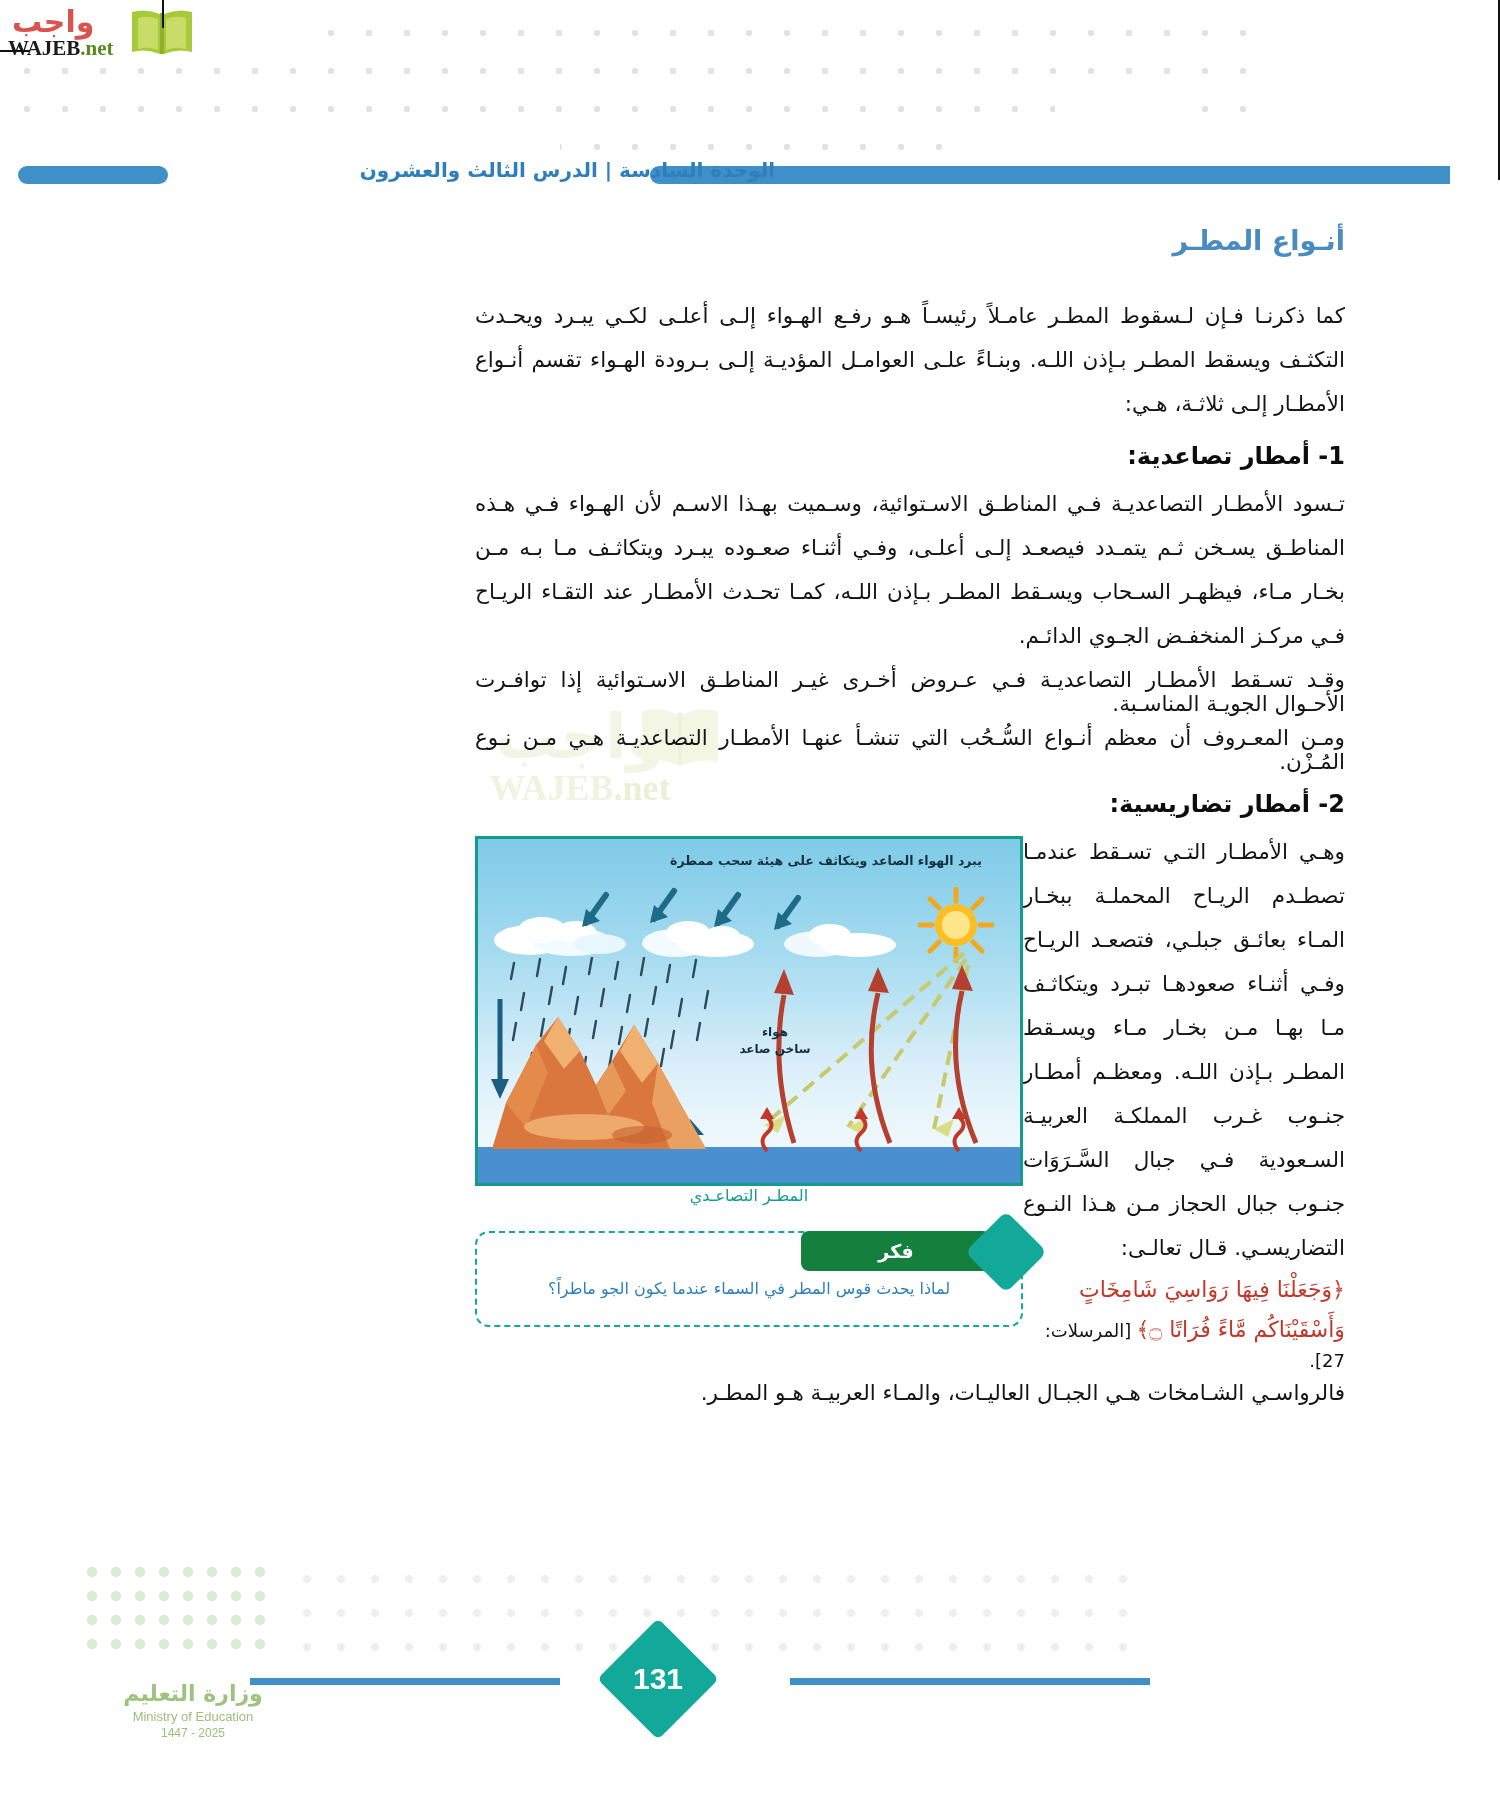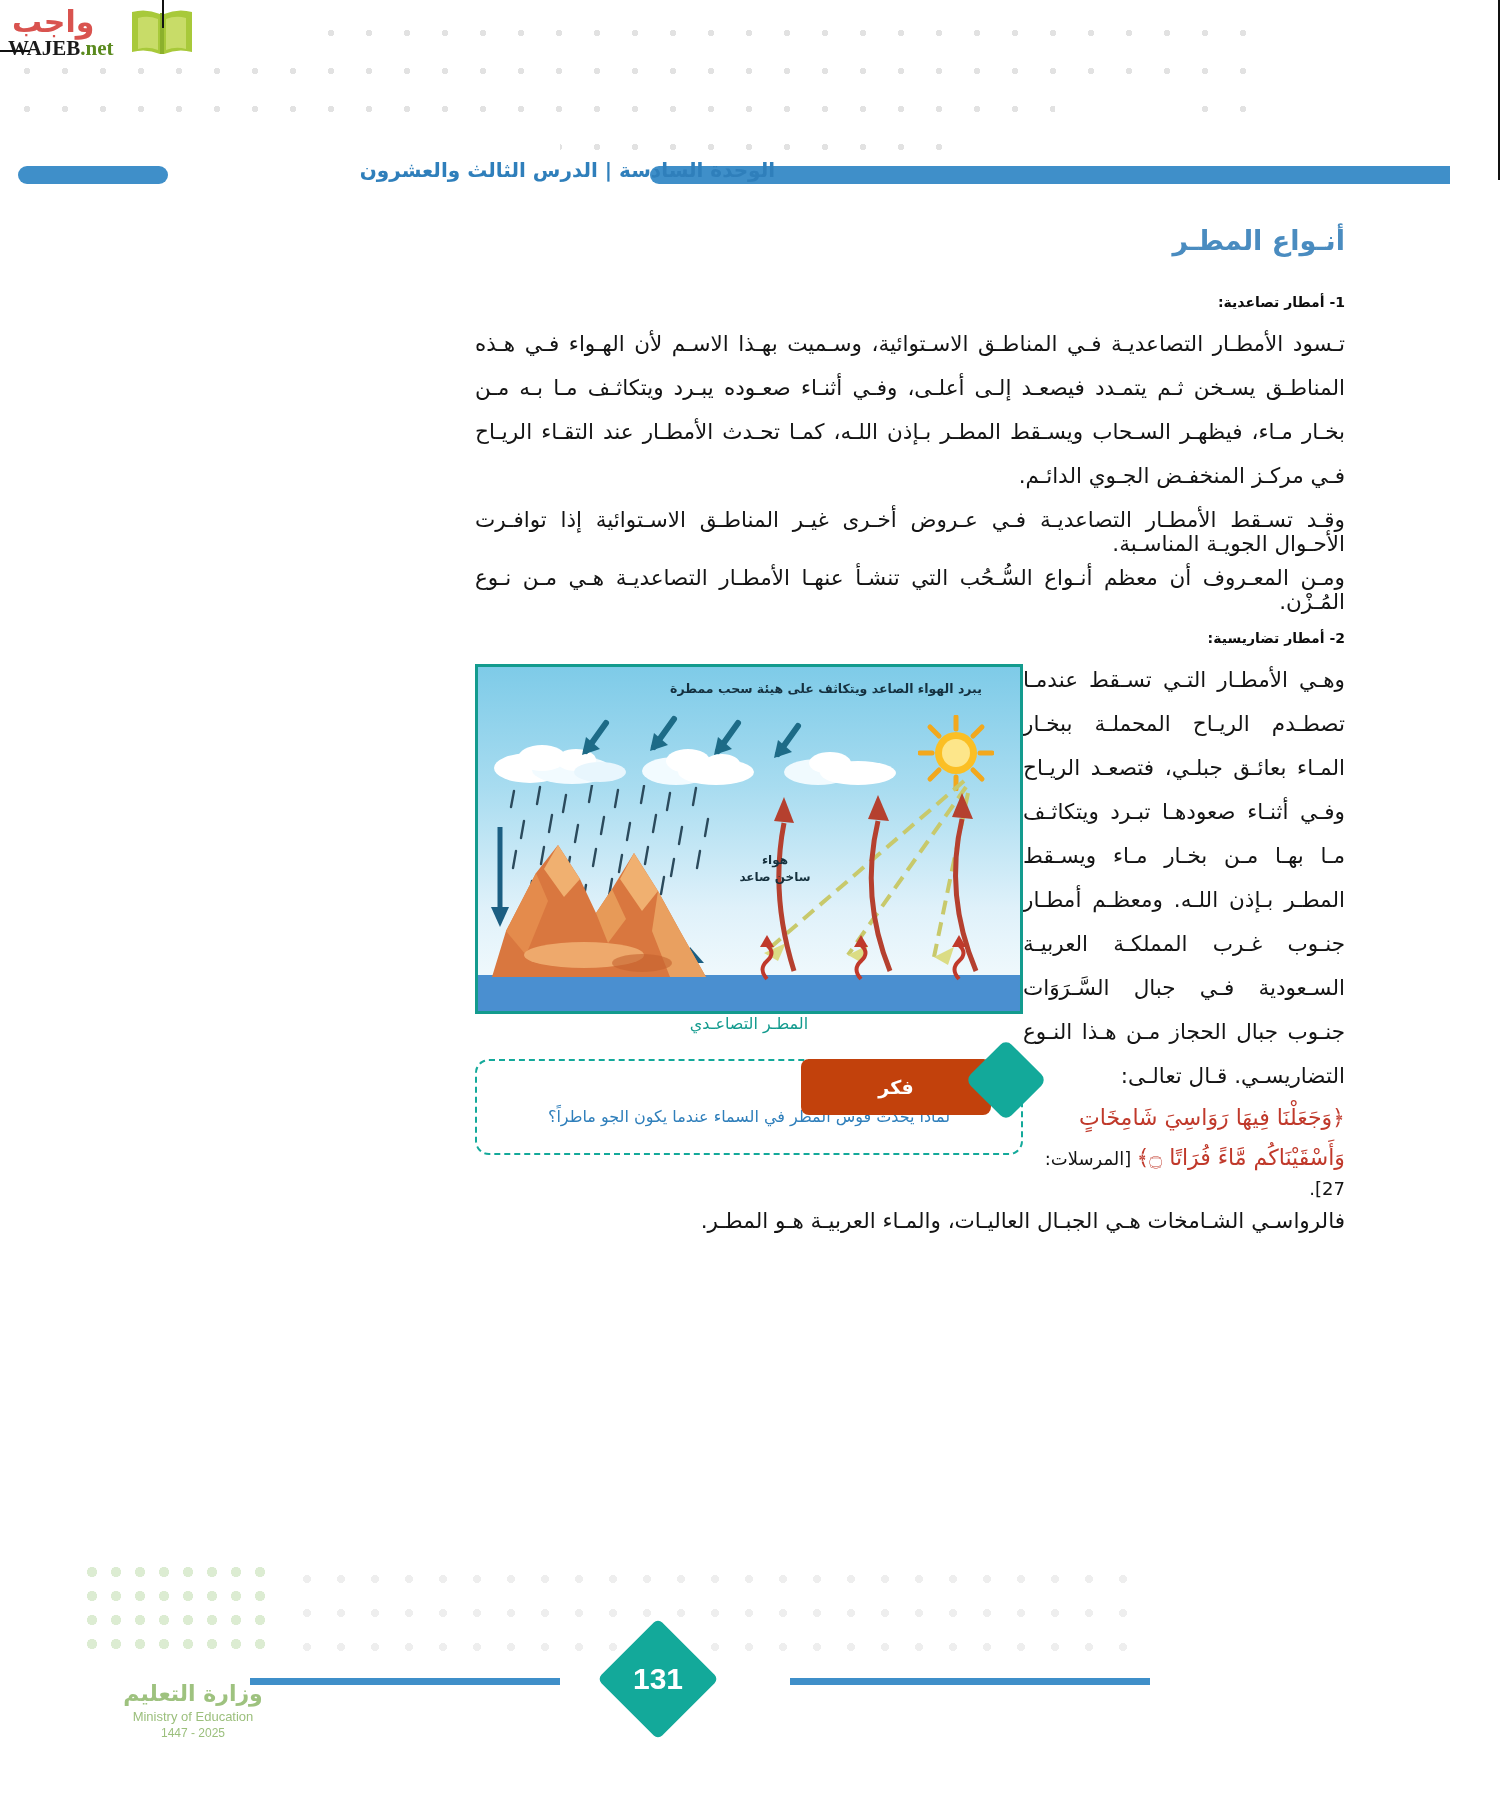--- a/index.html
+++ b/index.html
@@ -74,21 +74,21 @@
   .para {
     padding:0 155px 0 155px;
     text-align:justify;
     font-size:21.5px; line-height:44px; color:#141414;
     font-family:"DejaVu Sans", sans-serif;
     margin-bottom:10px;
   }
   .para.tight { line-height:24px; }
   .sub-head {
     padding-right:155px; padding-left:155px;
-    font-size:14px; font-weight:700; color:#0d0d0d; 
+    font-size:24px; font-weight:700; color:#0d0d0d; 
     margin:16px 0 12px 0;
   }
 
   
   .wrap-zone { position:relative; width:1180px; }
   .figure-float {
     float:left; width:548px; margin:6px 0 10px 155px; position:relative;
   }
   .para-wrap {
     padding:0 155px 0 0;
@@ -122,22 +122,22 @@
   .squig { position:absolute; z-index:4; }
 
   .fig-caption {
     width:548px; text-align:center; 
     font-size:16px; color:#139b8e; letter-spacing:2px;
   }
 
   
   .think-wrap { position:relative; width:548px; margin-top:26px; }
   .think-tab {
-    position:absolute; top:0; right:32px; width:190px; height:56px;
-    background:#c2410c; border-radius:8px;
+    position:absolute; top:0; right:32px; width:190px; height:40px;
+    background:#15803d; border-radius:8px;
     display:flex; align-items:center; justify-content:center;
     color:#fff; font-size:19px; font-weight:700; z-index:3;margin-left:35px;
   }
   .think-icon {
     position:absolute; top:-8px; right:-44px; width:58px; height:58px;
     background:#13a99a; transform:rotate(45deg); border-radius:8px; z-index:4;
   }
   .think-icon-inner {
     position:absolute; top:0; left:0; width:58px; height:58px;
     transform:rotate(-45deg); display:flex; align-items:center; justify-content:center;
@@ -240,20 +240,21 @@
     <path d="M4 6 Q18 2 32 8 L32 48 Q18 42 4 46 Z" fill="#e8eec9"></path>
     <path d="M64 6 Q50 2 36 8 L36 48 Q50 42 64 46 Z" fill="#e8eec9"></path>
     <rect x="32" y="7" width="4" height="41" fill="#dde5b4"></rect>
   </svg>
 </div>
 
 <div class="content">
 
   <div class="sec-title">أنـواع المطـر</div>
 
+  <div class="para">كما ذكرنـا فـإن لـسقوط المطـر عامـلاً رئيسـاً  هـو رفـع الهـواء إلـى أعلـى لكـي يبـرد ويحـدث التكثـف ويسقط المطـر بـإذن اللـه. وبنـاءً علـى العوامـل المؤديـة إلـى بـرودة الهـواء تقسم أنـواع الأمطـار إلـى ثلاثـة، هـي:</div>
 
   <div class="sub-head">1- أمطار تصاعدية:</div>
 
   <div class="para">تـسود الأمطـار التصاعديـة فـي المناطـق الاسـتوائية، وسـميت بهـذا الاسـم لأن الهـواء فـي هـذه المناطـق يسـخن ثـم يتمـدد فيصعـد إلـى أعلـى، وفـي أثنـاء صعـوده يبـرد ويتكاثـف مـا بـه مـن بخـار مـاء، فيظهـر السـحاب ويسـقط المطـر بـإذن اللـه، كمـا تحـدث الأمطـار عند التقـاء الريـاح فـي مركـز المنخفـض الجـوي الدائـم.</div>
   <div class="para tight">وقـد تسـقط الأمطـار التصاعديـة فـي عـروض أخـرى غيـر المناطـق الاسـتوائية إذا توافـرت الأحـوال الجويـة المناسـبة.</div>
   <div class="para tight">ومـن المعـروف أن معظم أنـواع السُّـحُب التي تنشـأ عنهـا الأمطـار التصاعديـة هـي مـن نـوع المُـزْن.</div>
 
   <div class="sub-head">2- أمطار تضاريسية:</div>
 
   <div class="wrap-zone">

